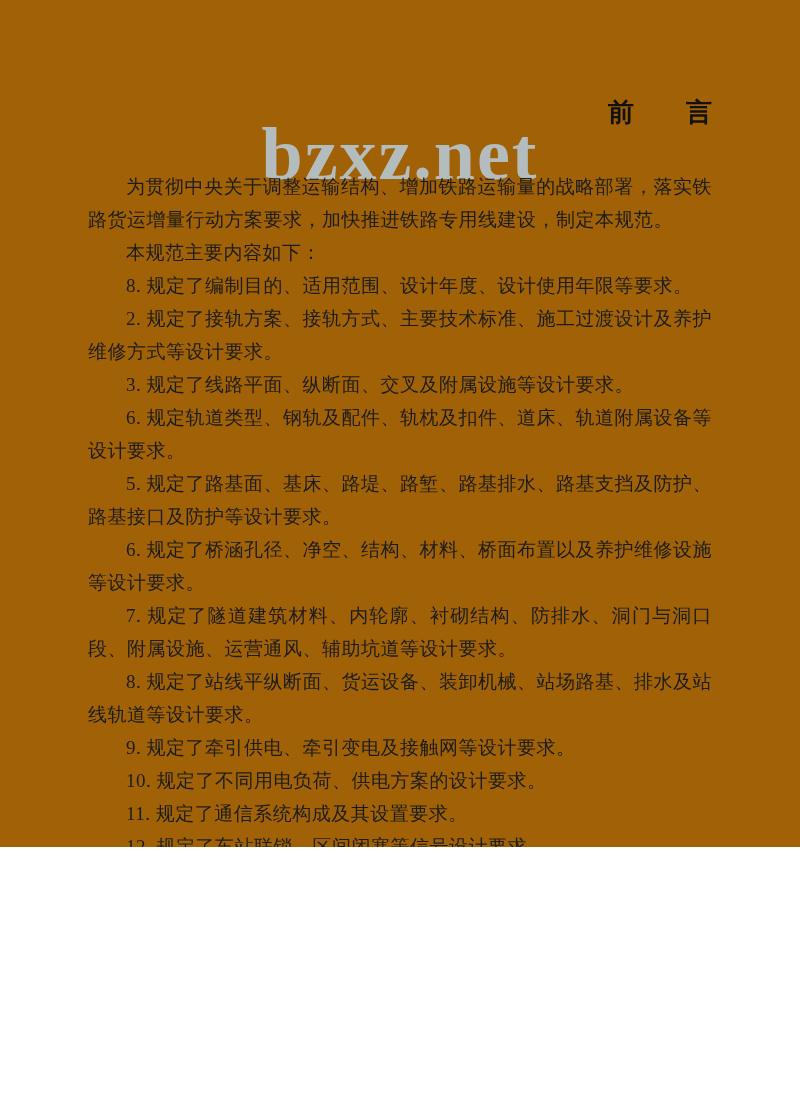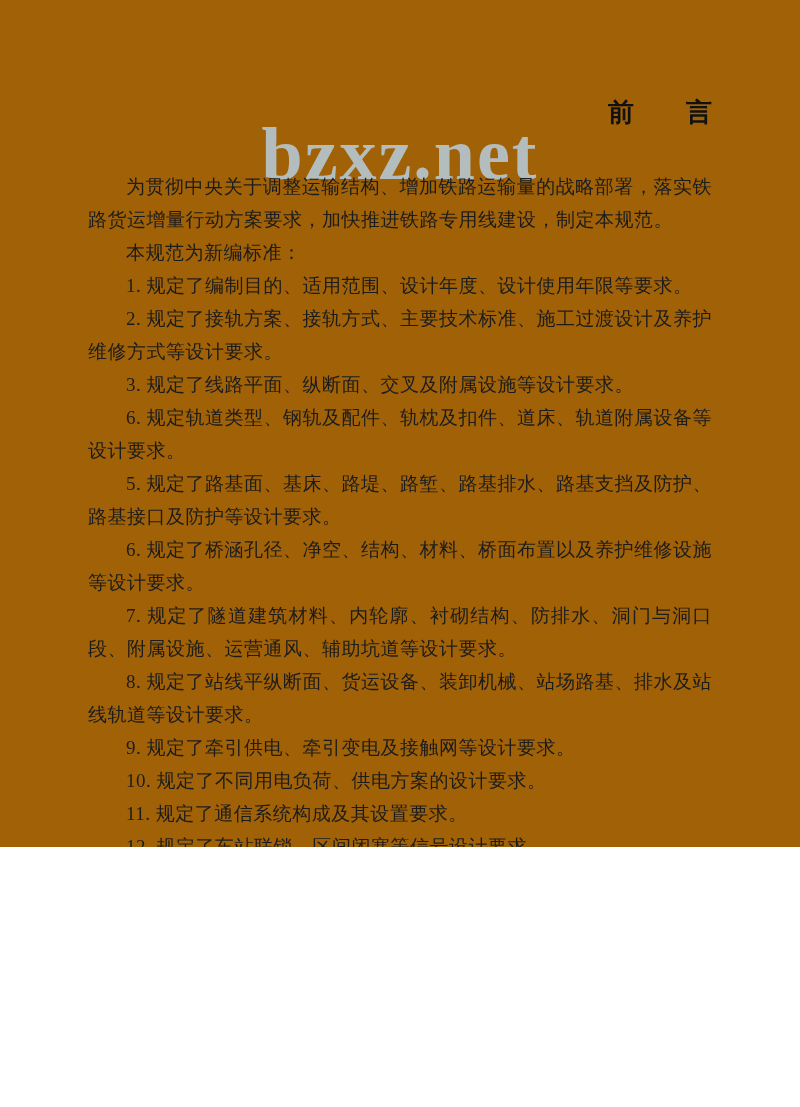--- a/index.html
+++ b/index.html
@@ -69,22 +69,22 @@
 <div class="page">
 
   <div class="watermark" style="color: rgb(183, 206, 222);">bzxz.net</div>
 
   <div class="content">
 
     <h1 class="doc-title">前　　言</h1>
 
     <div class="doc-body" id="doc-body">
         <p>为贯彻中央关于调整运输结构、增加铁路运输量的战略部署，落实铁路货运增量行动方案要求，加快推进铁路专用线建设，制定本规范。</p>
-        <p>本规范为新编标准：</p>
-        <p>1. 规定了编制目的、适用范围、设计年度、设计使用年限等要求。</p>
+        <p>本规范主要内容如下：</p>
+        <p>8. 规定了编制目的、适用范围、设计年度、设计使用年限等要求。</p>
         <p>2. 规定了接轨方案、接轨方式、主要技术标准、施工过渡设计及养护维修方式等设计要求。</p>
         <p>3. 规定了线路平面、纵断面、交叉及附属设施等设计要求。</p>
         <p>6. 规定轨道类型、钢轨及配件、轨枕及扣件、道床、轨道附属设备等设计要求。</p>
         <p>5. 规定了路基面、基床、路堤、路堑、路基排水、路基支挡及防护、路基接口及防护等设计要求。</p>
         <p>6. 规定了桥涵孔径、净空、结构、材料、桥面布置以及养护维修设施等设计要求。</p>
         <p>7. 规定了隧道建筑材料、内轮廓、衬砌结构、防排水、洞门与洞口段、附属设施、运营通风、辅助坑道等设计要求。</p>
         <p>8. 规定了站线平纵断面、货运设备、装卸机械、站场路基、排水及站线轨道等设计要求。</p>
         <p>9. 规定了牵引供电、牵引变电及接触网等设计要求。</p>
         <p>10. 规定了不同用电负荷、供电方案的设计要求。</p>
         <p>11. 规定了通信系统构成及其设置要求。</p>

